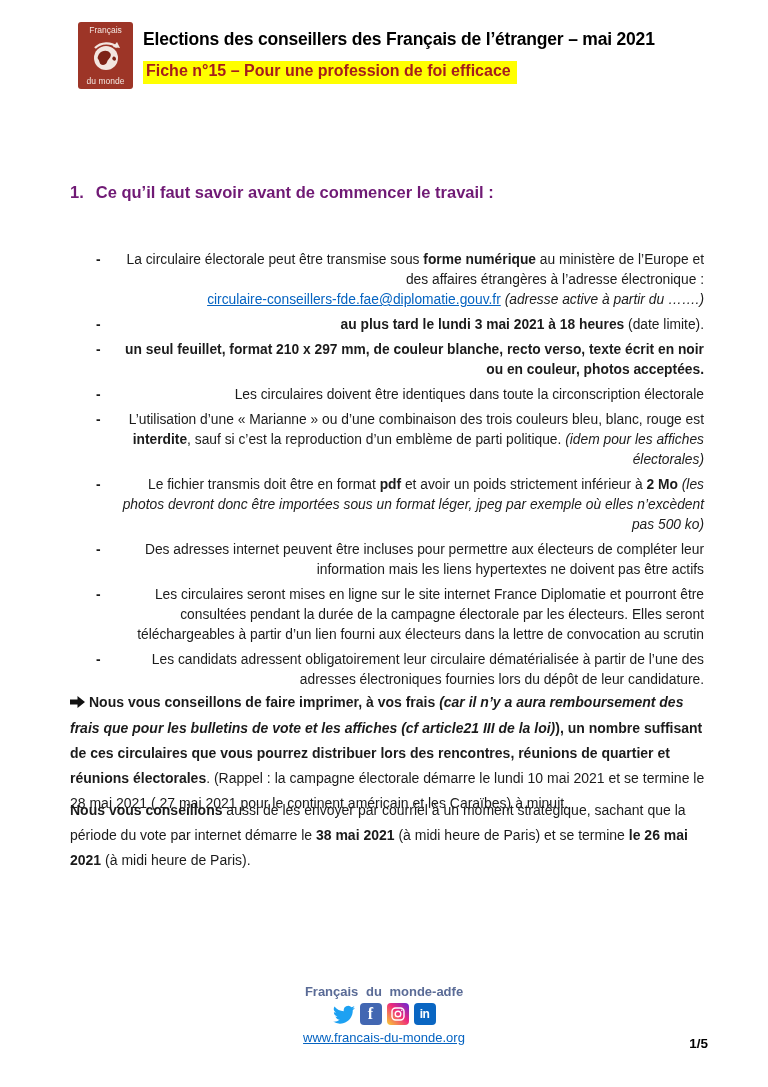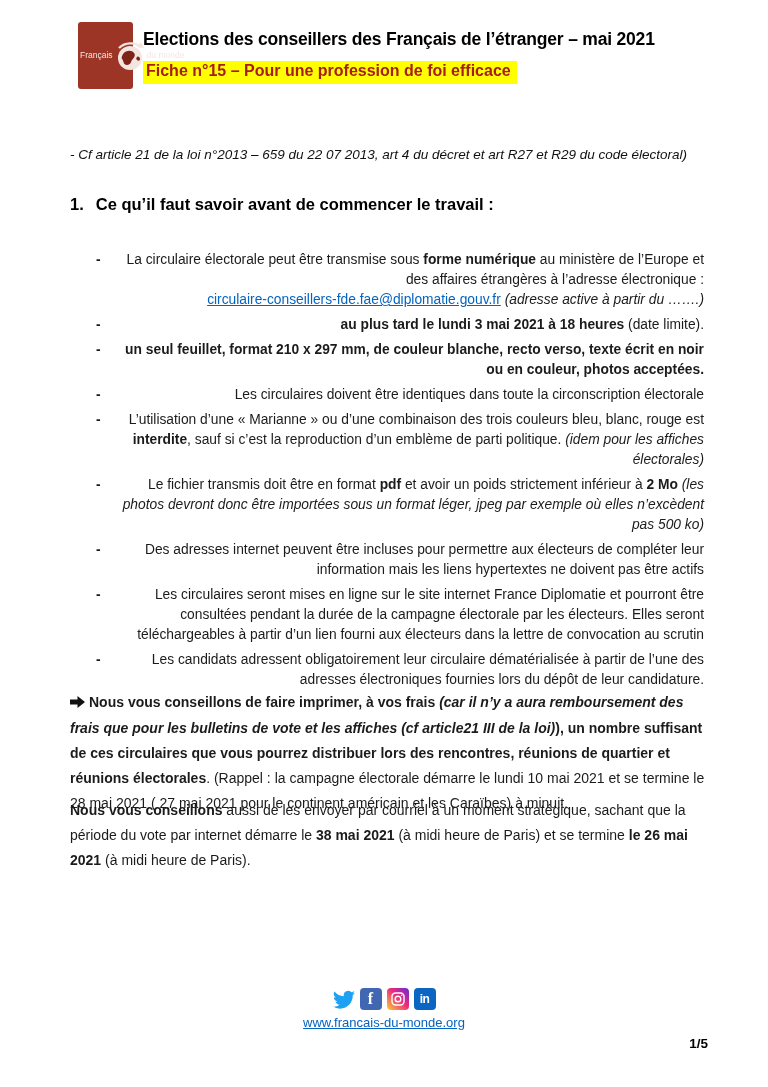--- a/index.html
+++ b/index.html
@@ -11,34 +11,34 @@
     --ink:#1b1b1b;
   }
   *{box-sizing:border-box;margin:0;padding:0;}
   html,body{background:#ffffff;}
   body{font-family:"Liberation Sans","DejaVu Sans",sans-serif;color:var(--ink);}
   .page{position:relative;width:768px;height:1087px;background:#ffffff;overflow:hidden;margin:0 auto;}
 
   
   .header{position:absolute;top:22px;left:78px;right:58px;display:flex;gap:10px;}
   .logo{width:55px;height:67px;background:var(--logo-bg);border-radius:3px;flex:none;
-        display:flex;align-items:center;justify-content:space-between;
+        display:flex;flex-direction:column;align-items:center;justify-content:space-between;
         padding:4px 2px;color:#f3e6e0;}
   .logo-line{font-size:8.5px;line-height:1;white-space:nowrap;}
   .logo svg{display:block;}
   .header-text{padding-top:7px;min-width:0;}
   .doc-title{font-size:17.5px;font-weight:bold;letter-spacing:-0.2px;white-space:nowrap;color:#000;}
   .doc-subtitle{display:inline-block;margin-top:11px;padding:1px 6px 4px 3px;
     background:var(--highlight);color:var(--accent-red);font-weight:bold;font-size:16px;white-space:nowrap;}
 
   
   .legal{position:absolute;top:147px;left:70px;right:58px;font-style:italic;font-size:13.5px;color:#111;}
 
   
-  .heading{position:absolute;top:195px;left:70px;right:58px;font-weight:bold;font-size:16.5px;color:#000000;}
+  .heading{position:absolute;top:183px;left:70px;right:58px;font-weight:bold;font-size:16.5px;color:#701a75;}
   .heading .num{margin-right:12px;}
 
   
   .bullets{position:absolute;top:250px;left:96px;right:64px;font-size:13.8px;line-height:20px;}
   .bullet{display:flex;margin-bottom:5px;}
   .marker{width:17px;flex:none;font-weight:bold;}
   .bullet-body{flex:1;min-width:0;text-align:right;}
   .bullet-sub{display:block;}
 
   .b{font-weight:bold;}
@@ -82,21 +82,20 @@
         </svg>
       </span>
       <div class="logo-line">du monde</div>
     </div>
     <div class="header-text">
       <div class="doc-title">Elections des conseillers des Français de l’étranger – mai 2021</div>
       <div class="doc-subtitle">Fiche n°15 – Pour une profession de foi efficace</div>
     </div>
   </div>
 
-  <div class="legal">- Cf article 21 de la loi n°2013 – 659 du 22 07 2013, art 4 du décret et art R27 et R29 du code électoral)</div>
 
   <div class="heading">
     <span class="num">1.</span><span>Ce qu’il faut savoir avant de commencer le travail :</span>
   </div>
 
   <div class="bullets">
     <div class="bullet">
       <span class="marker">-</span>
       <span class="bullet-body">
         <span><span>La circulaire électorale peut être transmise sous </span><span class="b">forme numérique</span><span> au ministère de l’Europe et des affaires étrangères à l’adresse électronique :</span></span>
@@ -174,20 +173,21 @@
       <svg width="15" height="12" viewBox="0 0 15 12">
           <path d="M0 3.5h7.5V0L15 6 7.5 12V8.5H0z" fill="#111"></path>
         </svg>
     </span><span><span class="b">Nous vous conseillons de faire imprimer, à vos frais </span><span class="b i">(car il n’y a aura remboursement des frais que pour les bulletins de vote et les affiches (cf article21 III de la loi)</span><span class="b">), un nombre suffisant de ces circulaires que vous pourrez distribuer lors des rencontres, réunions de quartier et réunions électorales</span><span>. (Rappel : la campagne électorale démarre le  lundi 10 mai 2021 et se termine le 28 mai 2021 ( 27 mai 2021 pour le continent américain et les Caraïbes) à minuit.</span></span>
   </p>
   <p class="advice advice-2">
     <span><span class="b">Nous vous conseillons</span><span> aussi de les envoyer par courriel à un moment stratégique, sachant que la période du vote par internet démarre le </span><span class="b">38 mai 2021</span><span> (à midi heure de Paris) et se termine </span><span class="b">le 26 mai 2021</span><span> (à midi heure de Paris).</span></span>
   </p>
 
   <div class="footer">
+    <div class="footer-brand">Français du monde-adfe</div>
     <div class="social-row">
       <span class="social">
         <svg width="22" height="22" viewBox="0 0 16 16">
             <path fill="#1DA1F2" d="M5.026 15c6.038 0 9.341-5.003 9.341-9.334 0-.14 0-.282-.006-.422A6.685 6.685 0 0 0 16 3.542a6.658 6.658 0 0 1-1.889.518 3.301 3.301 0 0 0 1.447-1.817 6.533 6.533 0 0 1-2.087.793A3.286 3.286 0 0 0 7.875 6.03a9.325 9.325 0 0 1-6.767-3.429 3.289 3.289 0 0 0 1.018 4.382A3.323 3.323 0 0 1 .64 6.575v.045a3.288 3.288 0 0 0 2.632 3.218 3.203 3.203 0 0 1-.865.115 3.23 3.23 0 0 1-.614-.057 3.283 3.283 0 0 0 3.067 2.277A6.588 6.588 0 0 1 .78 13.58a6.32 6.32 0 0 1-.78-.045A9.344 9.344 0 0 0 5.026 15z"></path>
           </svg>
       </span>
       <span class="social sq fb">f</span>
       <span class="social sq ig">
         <svg width="14" height="14" viewBox="0 0 14 14" fill="none" stroke="#fff" stroke-width="1.4">
           <rect x="1" y="1" width="12" height="12" rx="3.5"></rect>

